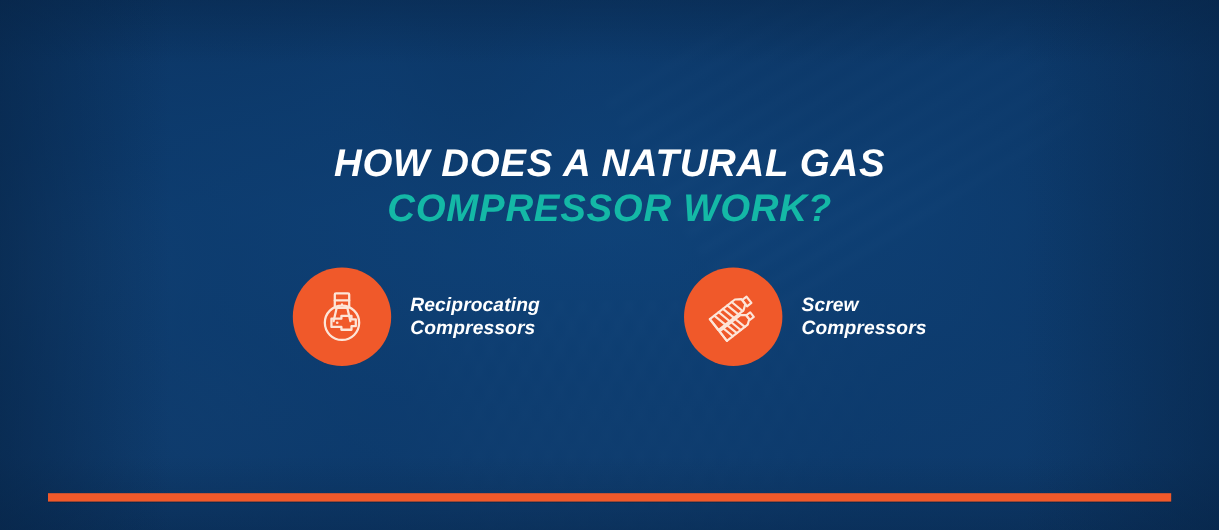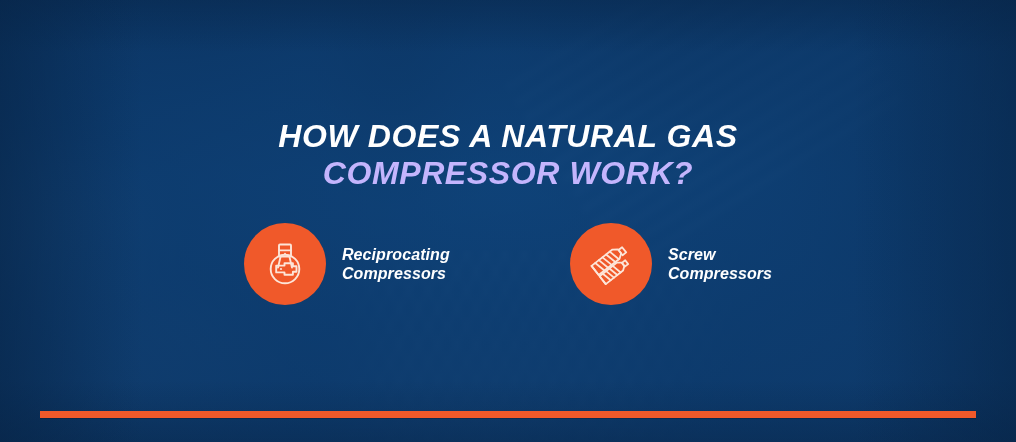--- a/index.html
+++ b/index.html
@@ -99,21 +99,21 @@
 
   .headline {
     position:absolute; left:0; right:0; top:118px;
     text-align:center;
     font-size:32px;
     font-weight:bold;
     letter-spacing:.6px;
     line-height:37px;
   }
   .headline .l1 { display:block; color:#ffffff; }
-  .headline .l2 { display:block; color:#c4b5fd; }
+  .headline .l2 { display:block; color:#14b8a6; }
 
   .items {
     position:absolute; left:0; right:0; top:223px;
     display:flex; justify-content:center; align-items:flex-start;
     gap:120px;
   }
   .item { display:flex; align-items:center; gap:16px; }
 
   .badge {
     width:82px; height:82px; border-radius:50%;

